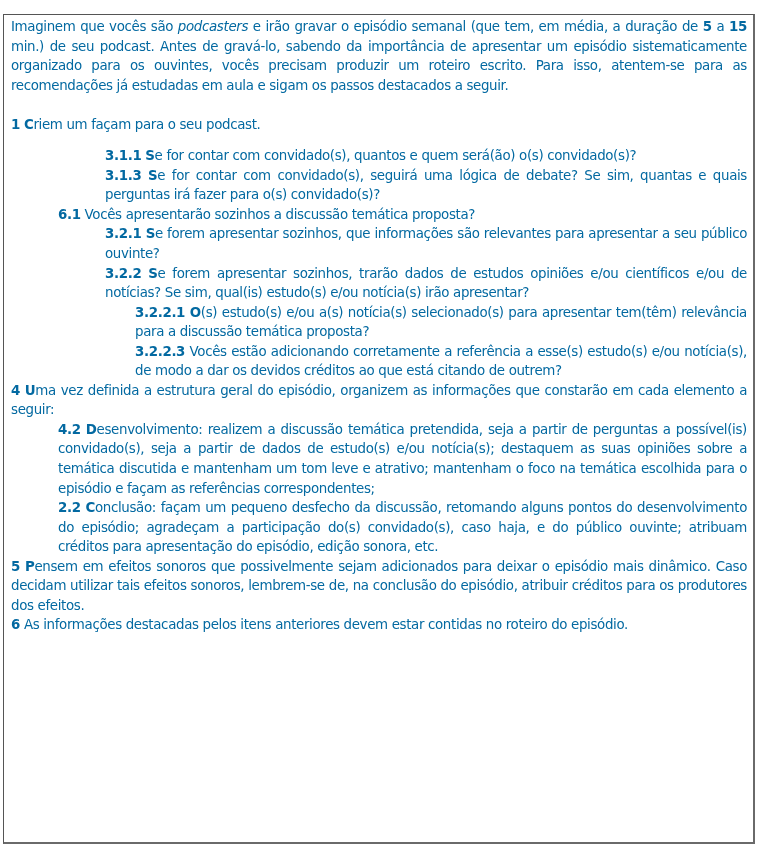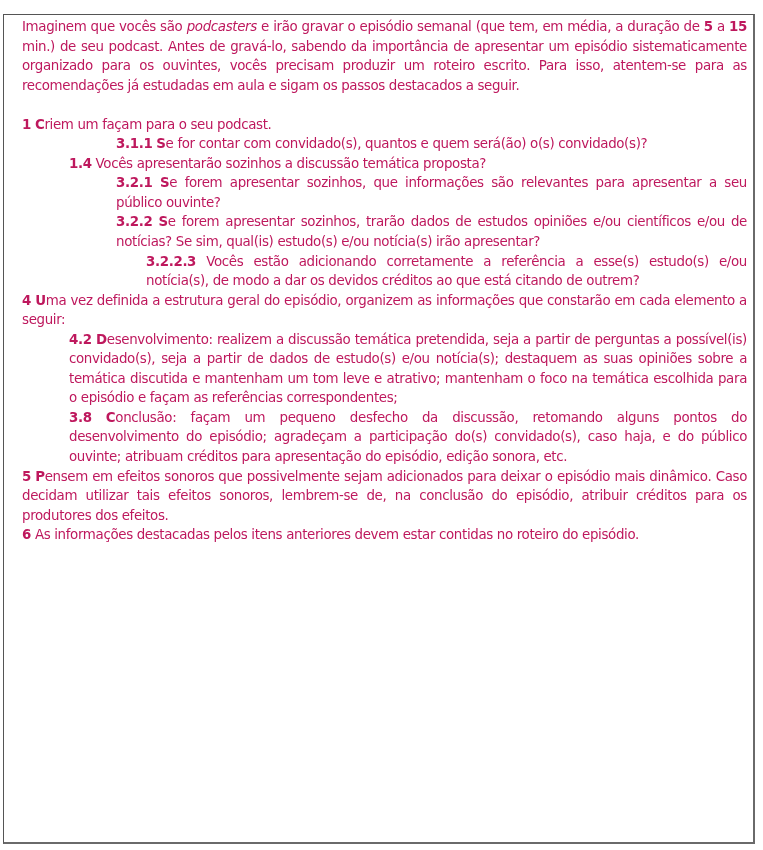--- a/index.html
+++ b/index.html
@@ -6,46 +6,48 @@
   body { width: 763px; height: 850px; position: relative; overflow: hidden; }
   .box {
     position: absolute;
     left: 3px; top: 14px;
     width: 752px;
     height: 830px;
     border: 1px solid #555555;
     border-right: 2px solid #6a6a6a;
     border-bottom: 2px solid #6a6a6a;
     box-sizing: border-box;
-    padding: 2px 6px 0 18px;
+    padding: 2px 6px 0 7px;
     font-family: "DejaVu Sans", sans-serif;
     font-size: 13.4px;
     line-height: 19.55px;
-    color: #be185d;
+    color: #0369a1;
     letter-spacing: -0.35px;
   }
   .p { margin: 0; text-align: justify; }
   .blank { height: 19.55px; }
   .l1 { padding-left: 0; }
   .l2 { padding-left: 47px; }
-  .l3 { padding-left: 70px; }
+  .l3 { padding-left: 70px; margin-top: 12px; }
   b, .num { font-weight: bold; }
   .it { font-style: italic; }
 </style>
 </head>
 <body>
 
 <div class="box">
   <p class="p l1"><span>Imaginem que vocês são </span><span class="it">podcasters</span><span> e irão gravar o episódio semanal (que tem, em média, a duração de </span><b>5</b><span> a </span><b>15</b><span> min.) de seu podcast. Antes de gravá-lo, sabendo da importância de apresentar um episódio sistematicamente organizado para os ouvintes, vocês precisam produzir um roteiro escrito. Para isso, atentem-se para as recomendações já estudadas em aula e sigam os passos destacados a seguir.</span></p>
   <div class="blank"></div>
 
   <p class="p l1"><b>1</b> <b>C</b><span>riem um façam para o seu podcast.</span></p>
   <p class="p l3" style="padding-left:94px"><b>3.1.1</b> <b>S</b><span>e for contar com convidado(s), quantos e quem será(ão) o(s) convidado(s)?</span></p>
-  <p class="p l2"><b>1.4</b> <span>Vocês apresentarão sozinhos a discussão temática proposta?</span></p>
+  <p class="p" style="padding-left:94px"><b>3.1.3</b> <b>S</b><span>e for contar com convidado(s), seguirá uma lógica de debate? Se sim, quantas e quais perguntas irá fazer para o(s) convidado(s)?</span></p>
+  <p class="p l2"><b>6.1</b> <span>Vocês apresentarão sozinhos a discussão temática proposta?</span></p>
   <p class="p" style="padding-left:94px"><b>3.2.1</b> <b>S</b><span>e forem apresentar sozinhos, que informações são relevantes para apresentar a seu público ouvinte?</span></p>
   <p class="p" style="padding-left:94px"><b>3.2.2</b> <b>S</b><span>e forem apresentar sozinhos, trarão dados de estudos opiniões e/ou científicos e/ou de notícias? Se sim, qual(is) estudo(s) e/ou notícia(s) irão apresentar?</span></p>
+  <p class="p" style="padding-left:124px"><b>3.2.2.1</b> <b>O</b><span>(s) estudo(s) e/ou a(s) notícia(s) selecionado(s) para apresentar tem(têm) relevância para a discussão temática proposta?</span></p>
   <p class="p" style="padding-left:124px"><b>3.2.2.3</b> <span>Vocês estão adicionando corretamente a referência a esse(s) estudo(s) e/ou notícia(s), de modo a dar os devidos créditos ao que está citando de outrem?</span></p>
   <p class="p l1"><b>4</b> <b>U</b><span>ma vez definida a estrutura geral do episódio, organizem as informações que constarão em cada elemento a seguir:</span></p>
   <p class="p l2"><b>4.2</b> <b>D</b><span>esenvolvimento: realizem a discussão temática pretendida, seja a partir de perguntas a possível(is) convidado(s), seja a partir de dados de estudo(s) e/ou notícia(s); destaquem as suas opiniões sobre a temática discutida e mantenham um tom leve e atrativo; mantenham o foco na temática escolhida para o episódio e façam as referências correspondentes;</span></p>
-  <p class="p l2"><b>3.8</b> <b>C</b><span>onclusão: façam um pequeno desfecho da discussão, retomando alguns pontos do desenvolvimento do episódio; agradeçam a participação do(s) convidado(s), caso haja, e do público ouvinte; atribuam créditos para apresentação do episódio, edição sonora, etc.</span></p>
+  <p class="p l2"><b>2.2</b> <b>C</b><span>onclusão: façam um pequeno desfecho da discussão, retomando alguns pontos do desenvolvimento do episódio; agradeçam a participação do(s) convidado(s), caso haja, e do público ouvinte; atribuam créditos para apresentação do episódio, edição sonora, etc.</span></p>
   <p class="p l1"><b>5</b> <b>P</b><span>ensem em efeitos sonoros que possivelmente sejam adicionados para deixar o episódio mais dinâmico. Caso decidam utilizar tais efeitos sonoros, lembrem-se de, na conclusão do episódio, atribuir créditos para os produtores dos efeitos.</span></p>
   <p class="p l1"><b>6</b> <span>As informações destacadas pelos itens anteriores devem estar contidas no roteiro do episódio.</span></p>
 </div>
 
 </body></html>

